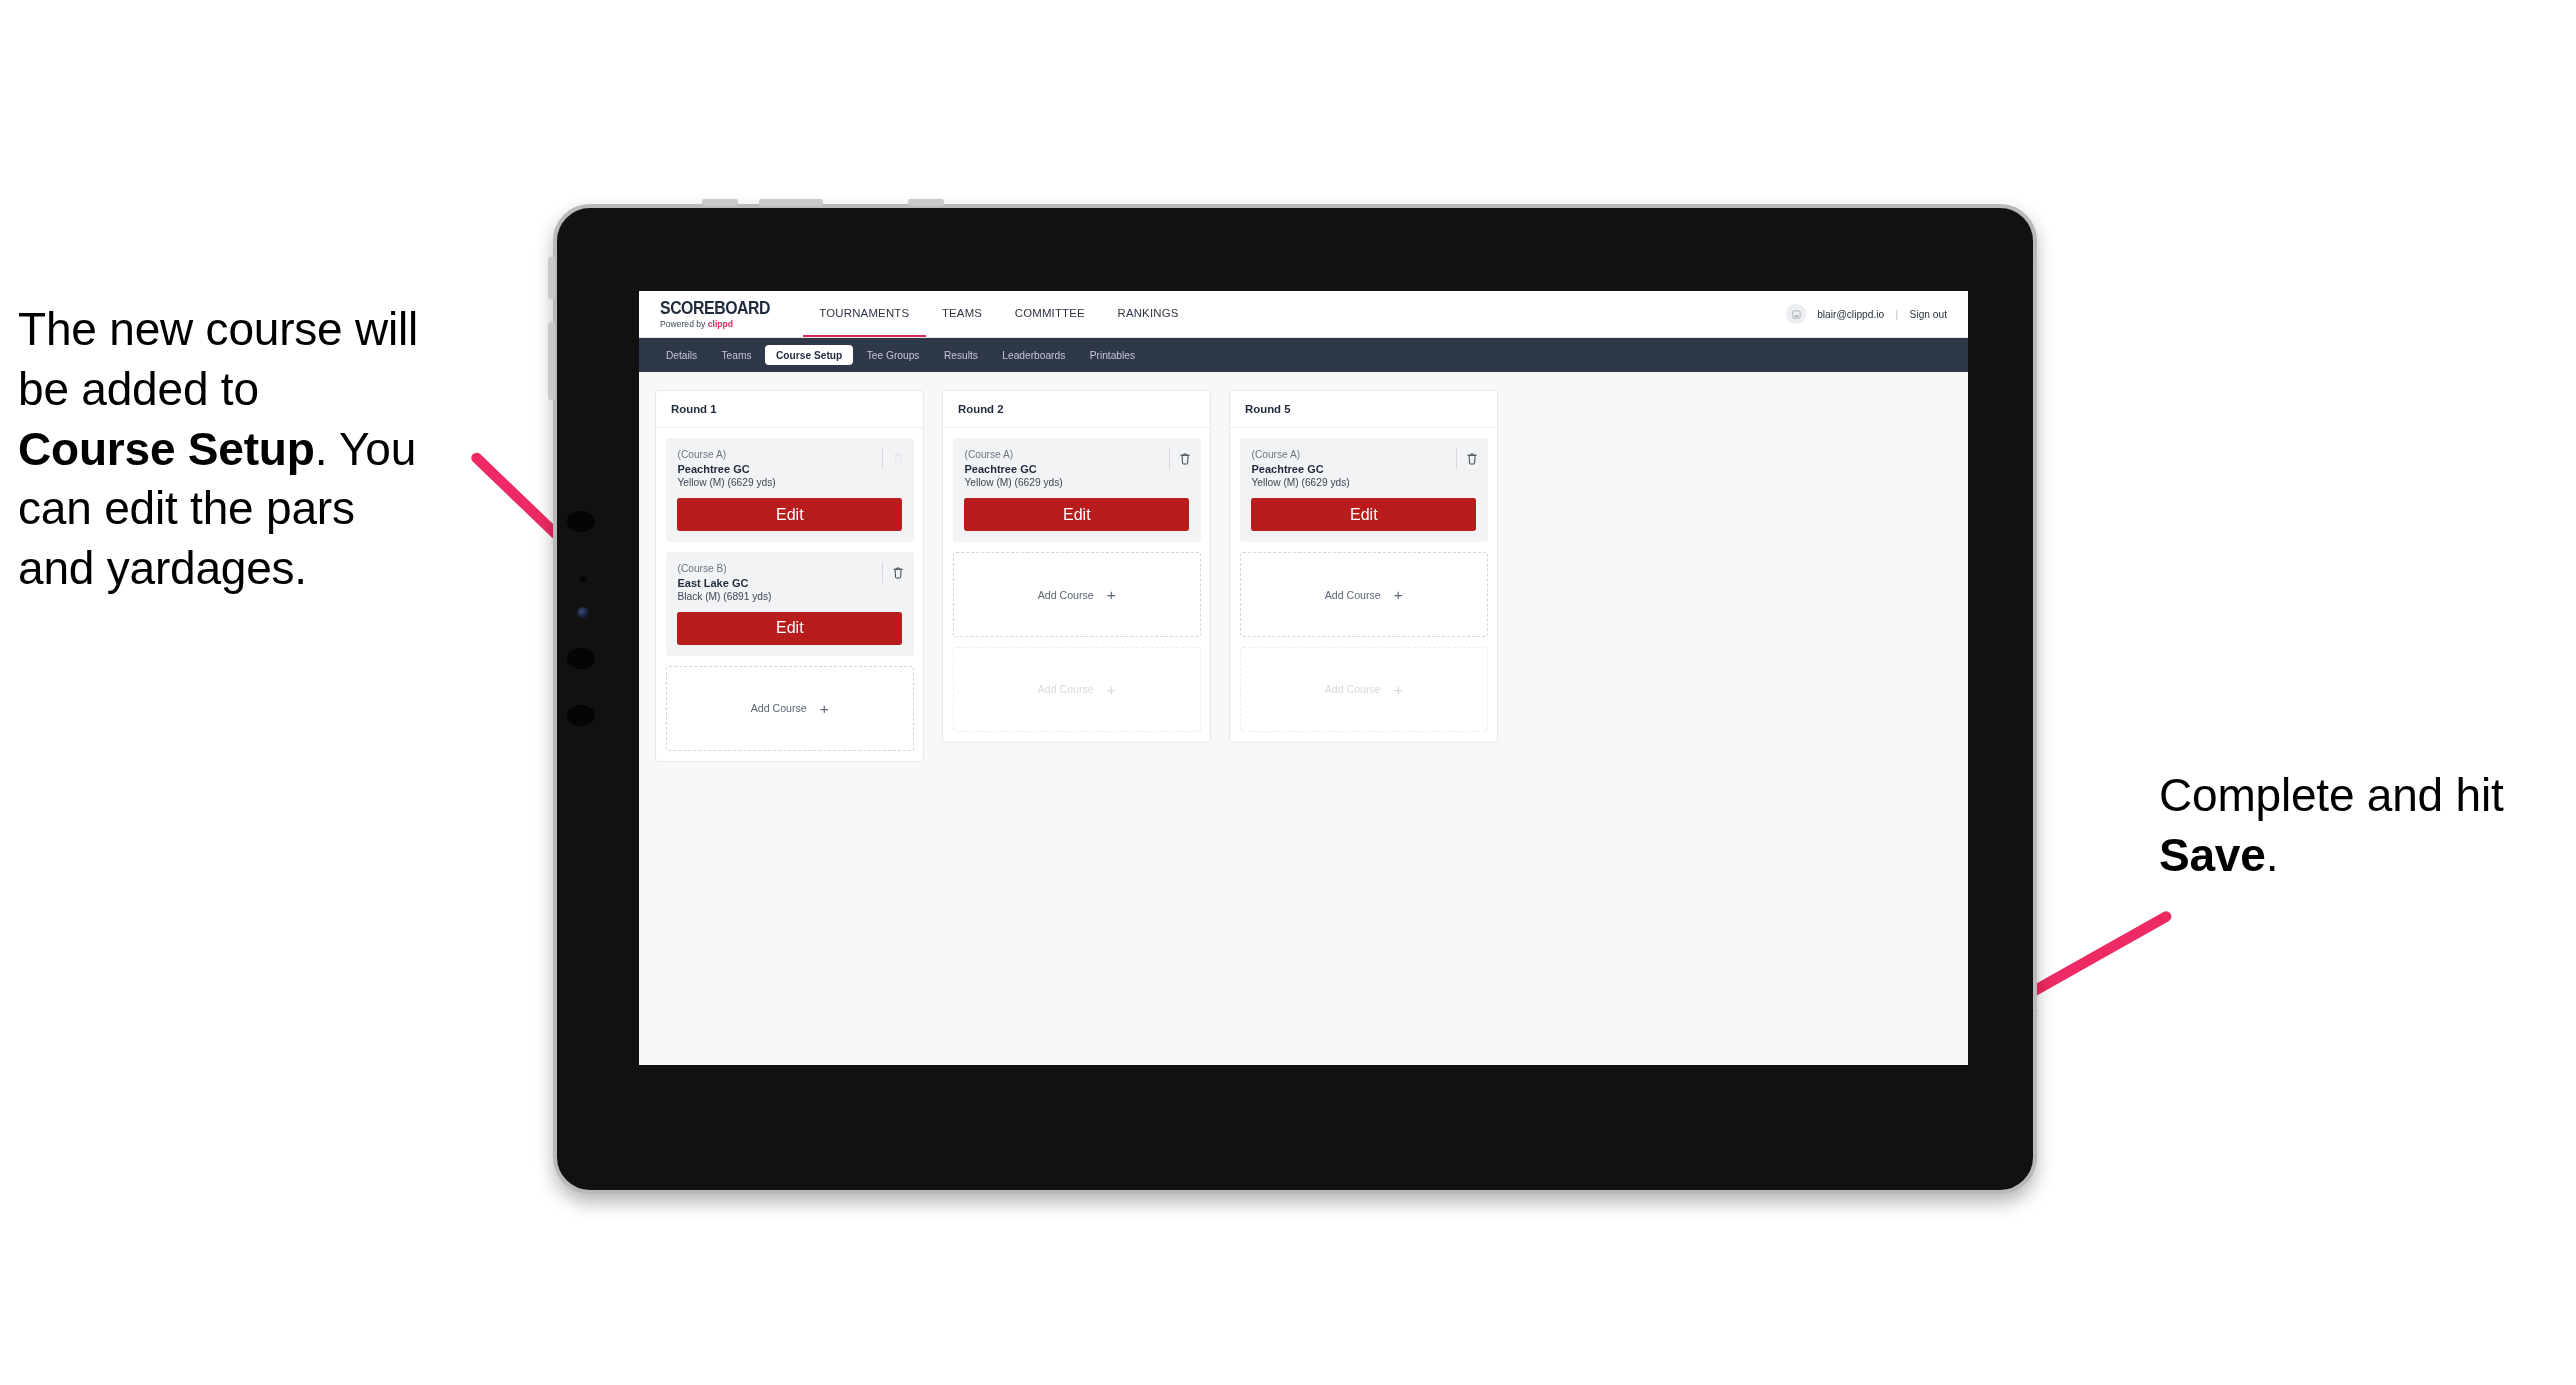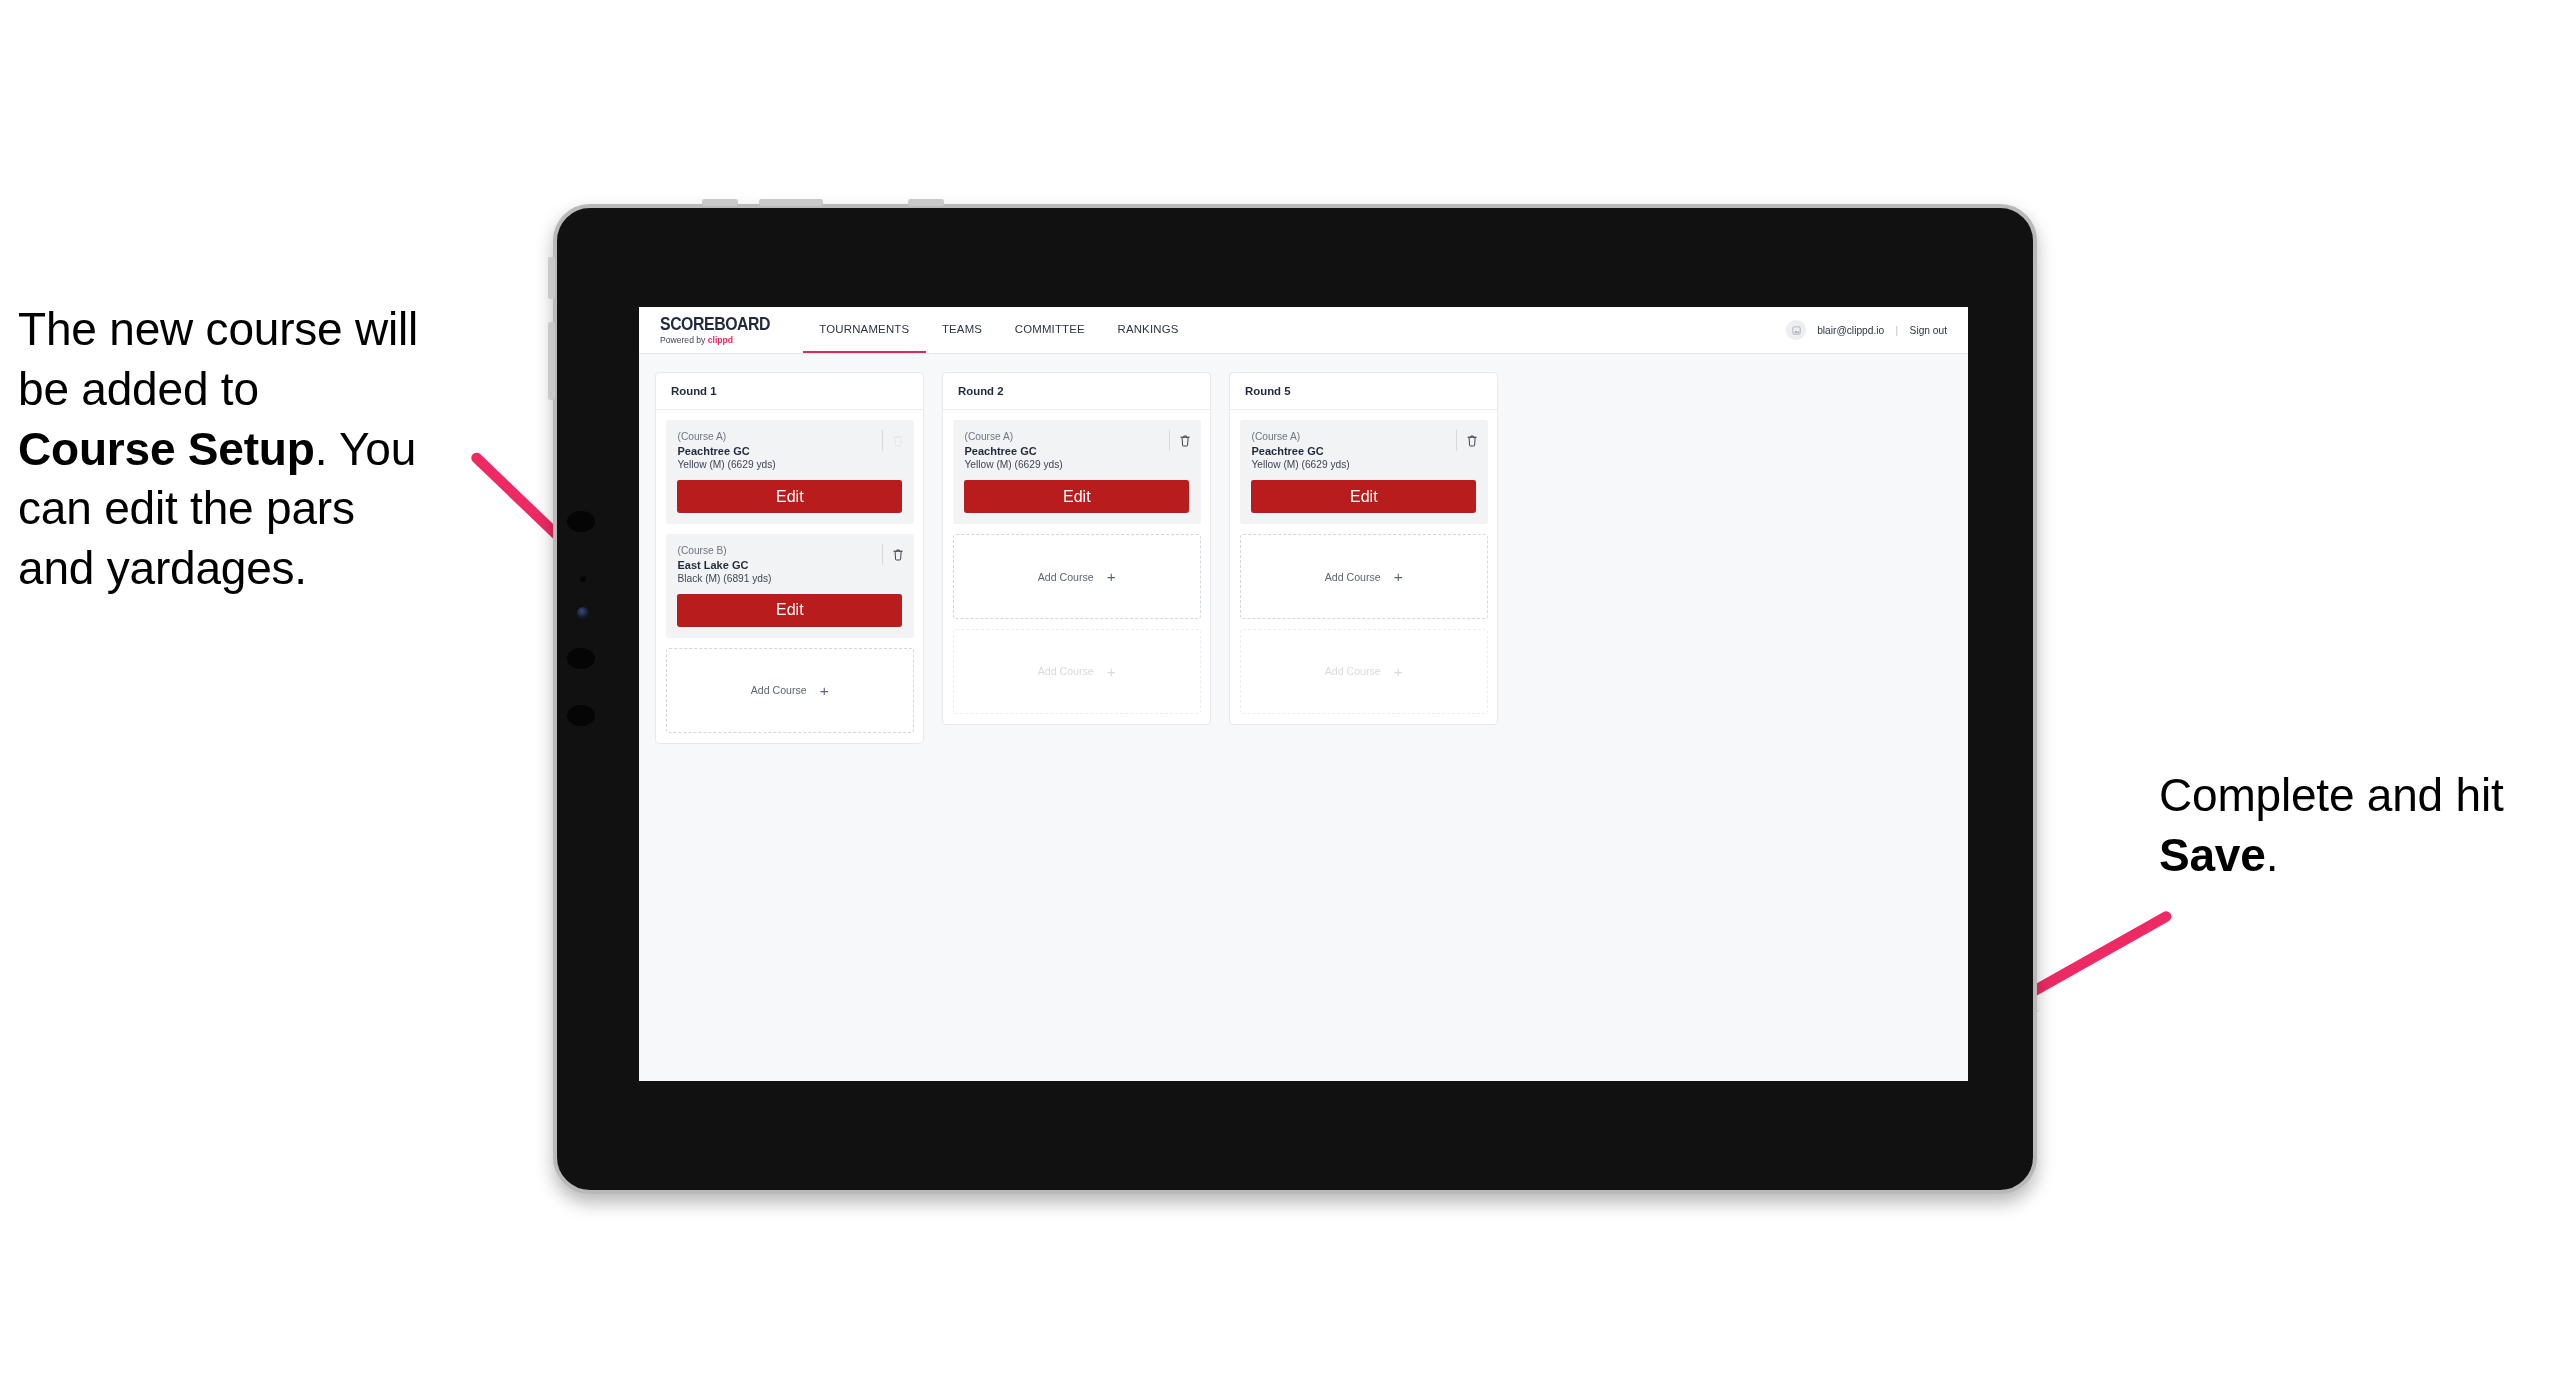--- a/index.html
+++ b/index.html
@@ -56,21 +56,21 @@
   .cam.c1 { left: 9.8px; top: 303px; width: 28px; height: 21px; }
   .cam.c2 { left: 23px; top: 368px; width: 5.7px;  height: 5.7px; }
   .cam.c3 { left: 19.6px; top: 399px; width: 12.2px; height: 12.2px;
             background: radial-gradient(circle at 40% 35%, #3a4a7a 0%, #121a2d 60%, #0a0a0a 100%); }
   .cam.c4 { left: 9.8px; top: 440px; width: 28px; height: 21px; }
   .cam.c5 { left: 9.8px; top: 497px; width: 28px; height: 21px; }
 
   
   .screen {
     position: absolute;
-    left: 82px; top: 99px;
+    left: 82px; top: 83px;
     width: 1329px; height: 774px;
     background: #f7f8fa;
     overflow: hidden;
   }
 
   
   .topbar {
     height: 47px;
     background: #ffffff;
     display: flex;
@@ -299,20 +299,29 @@
                 <path d="M4 12l3-4 2.5 3 1.5-2 2 3z" fill="#9aa1ad"></path>
               </svg>
           </div>
           <span>blair@clippd.io</span>
           <span class="sep">|</span>
           <span class="signout">Sign out</span>
         </div>
       </div>
 
 
+      <div class="tabs">
+        <div class="tab">Details</div>
+        <div class="tab">Teams</div>
+        <div class="tab active">Course Setup</div>
+        <div class="tab">Tee Groups</div>
+        <div class="tab">Results</div>
+        <div class="tab">Leaderboards</div>
+        <div class="tab">Printables</div>
+      </div>
 
       <div class="content" id="rounds-container">
           <div class="roundcol">
             <div class="round-head">Round 1</div>
             <div class="round-body">
               <div class="course-card">
                 <div class="cc-tools">
                   <div class="cc-divider"></div>
                   <div class="trash disabled"><svg width="12.2" height="13" viewBox="0 0 16 17">
                       <path d="M2.5 4.2h11M6.3 4.2V2.6h3.4v1.6M4 4.2l.7 10.6a1 1 0 0 0 1 .9h4.6a1 1 0 0 0 1-.9L12 4.2" fill="none" stroke="#c9ccd2" stroke-width="1.2" stroke-linecap="round" stroke-linejoin="round"></path>

